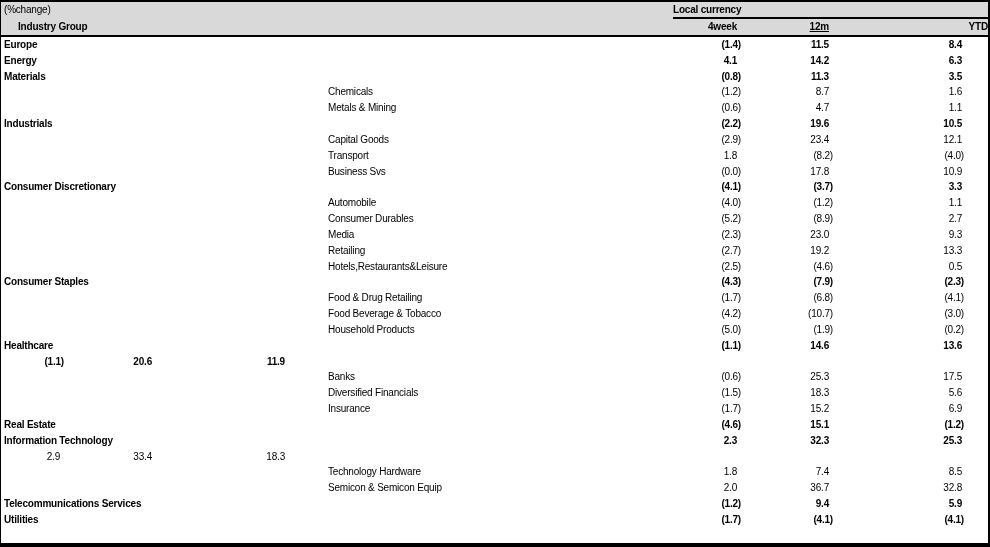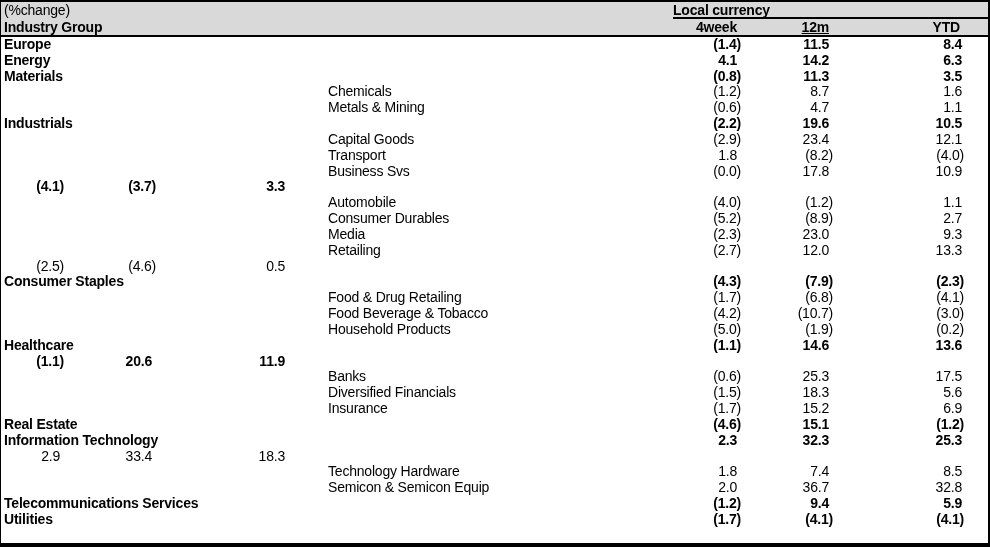--- a/index.html
+++ b/index.html
@@ -1,43 +1,43 @@
 <!DOCTYPE html>
 <html style="--hbg: #d9d9d9; --border: #000000; --bg: #ffffff;"><head>
 <meta charset="utf-8">
 <style>
   html,body{margin:0;padding:0;background:#ffffff;}
   .sheet{
     position:relative;
     width:990px;height:547px;
     box-sizing:border-box;
     font-family:"Liberation Sans",sans-serif;
-    font-size:14px;
+    font-size:10px;
     color:#000;
     background:var(--bg,#fff);
     border-top:2px solid var(--border,#000);
     border-left:1px solid var(--border,#000);
     border-right:2px solid var(--border,#000);
     border-bottom:4px solid var(--border,#000);
     letter-spacing:-0.2px;
     overflow:hidden;
   }
   .hdr{background:var(--hbg,#d9d9d9);border-bottom:2px solid var(--border,#000);}
   .hdr-row{display:flex;height:16.5px;line-height:16.5px;}
   .pct{flex:1;padding-left:3px;font-weight:normal;}
   .lc-wrap{width:315px;font-weight:bold;border-bottom:2px solid var(--border,#000);box-sizing:border-box;}
-  .ig{flex:1;padding-left:3px;font-weight:bold;}
+  .ig{flex:1;padding-left:17px;font-weight:bold;}
   .c{box-sizing:border-box;text-align:right;}
   .n1{width:85px;padding-right:22px;}
   .n2{width:95px;padding-right:25px;}
   .n3{width:130px;padding-right:24px;}
   .hdr .c{font-weight:bold;padding-right:0;}
   .hdr .n1{padding-right:26px;}
   .hdr .n2{padding-right:29px;text-decoration:underline;}
-  .hdr .n3{padding-right:28px;}
+  .hdr .n3{}
   .body{display:flex;flex-direction:column;}
   .row{display:flex;height:15.83px;line-height:15.83px;}
   .row .name{flex:1;padding-left:3px;white-space:nowrap;}
   .row.lvl1 .name{padding-left:327px;font-weight:normal;}
   .row.lvl0{font-weight:bold;}
   
   .num.pos{padding-right:26px;}
   .num.pos.n2{padding-right:29px;}
   .num.pos.n3{}
 </style>
@@ -116,20 +116,21 @@
   </div>
 
   <div class="row lvl1">
     <div class="name">Business Svs</div>
     <div class="c n1 num">(0.0)</div>
     <div class="c n2 num pos">17.8</div>
     <div class="c n3 num pos">10.9</div>
   </div>
 
   <div class="row lvl0">
+    <div class="name">Consumer Discretionary</div>
     <div class="c n1 num">(4.1)</div>
     <div class="c n2 num">(3.7)</div>
     <div class="c n3 num pos">3.3</div>
   </div>
 
   <div class="row lvl1">
     <div class="name">Automobile</div>
     <div class="c n1 num">(4.0)</div>
     <div class="c n2 num">(1.2)</div>
     <div class="c n3 num pos">1.1</div>
@@ -145,25 +146,26 @@
   <div class="row lvl1">
     <div class="name">Media</div>
     <div class="c n1 num">(2.3)</div>
     <div class="c n2 num pos">23.0</div>
     <div class="c n3 num pos">9.3</div>
   </div>
 
   <div class="row lvl1">
     <div class="name">Retailing</div>
     <div class="c n1 num">(2.7)</div>
-    <div class="c n2 num pos">12.0</div>
+    <div class="c n2 num pos">19.2</div>
     <div class="c n3 num pos">13.3</div>
   </div>
 
   <div class="row lvl1">
+    <div class="name">Hotels,Restaurants&amp;Leisure</div>
     <div class="c n1 num">(2.5)</div>
     <div class="c n2 num">(4.6)</div>
     <div class="c n3 num pos">0.5</div>
   </div>
 
   <div class="row lvl0">
     <div class="name">Consumer Staples</div>
     <div class="c n1 num">(4.3)</div>
     <div class="c n2 num">(7.9)</div>
     <div class="c n3 num">(2.3)</div>

